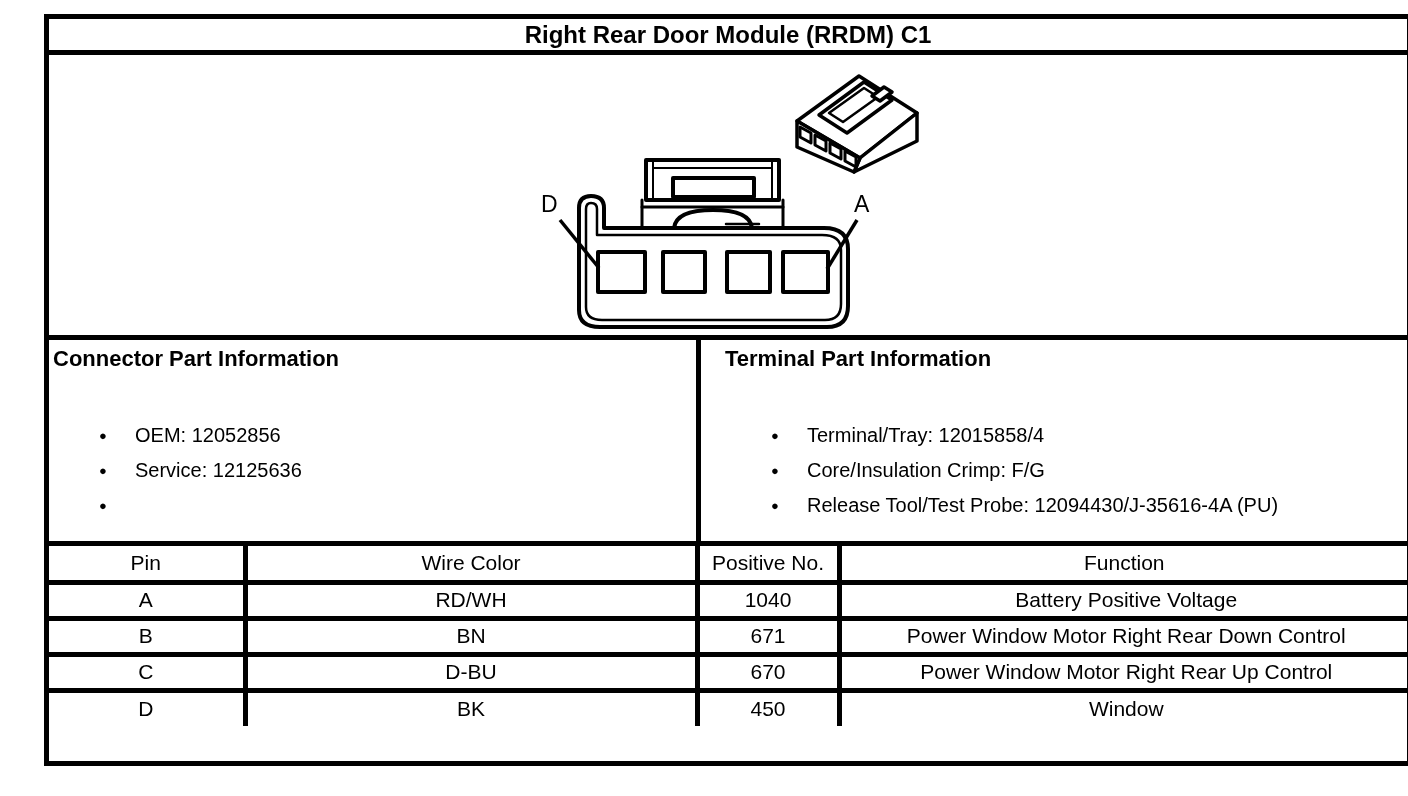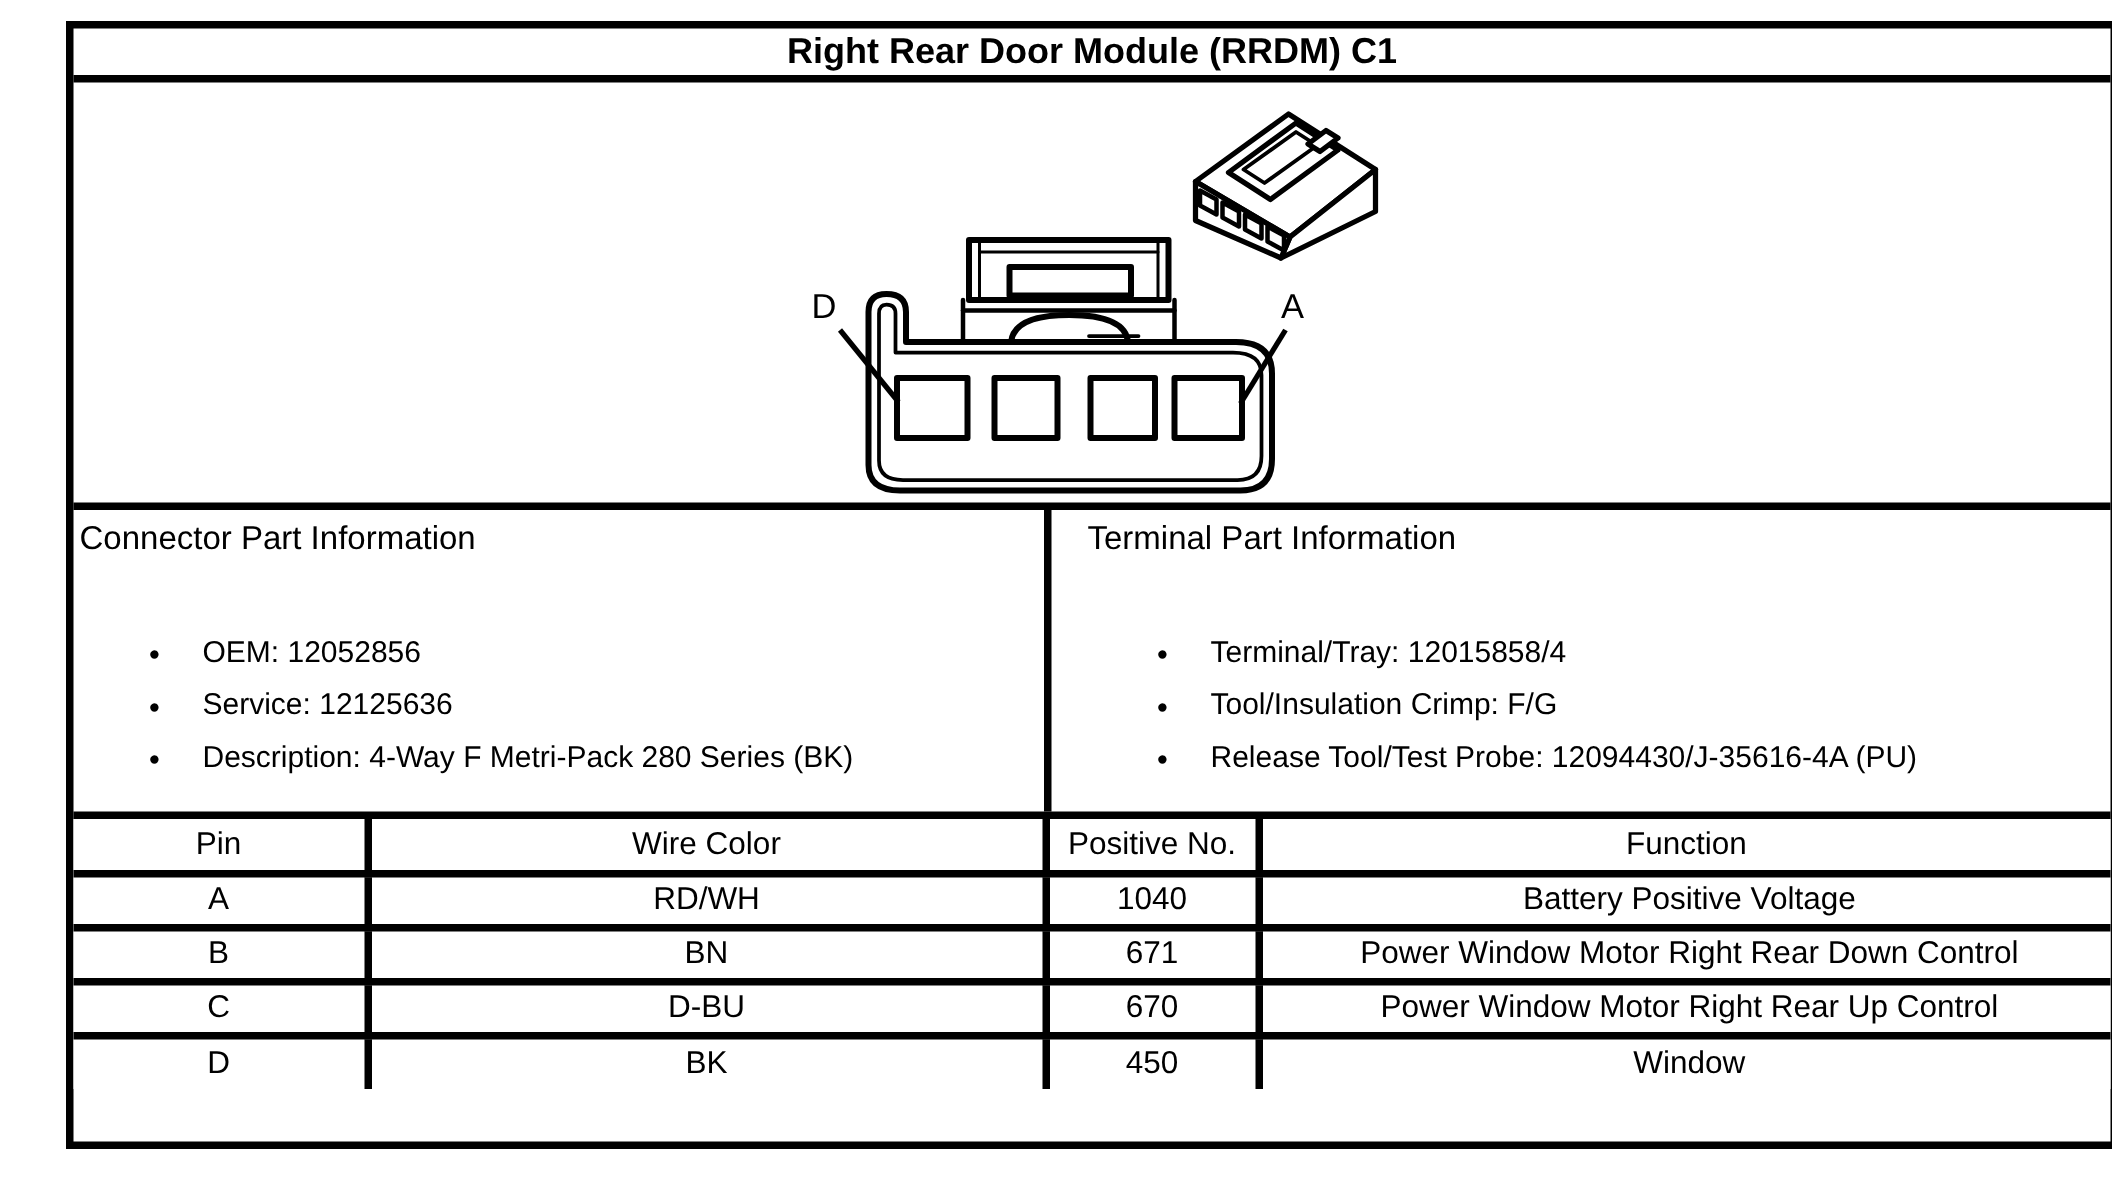--- a/index.html
+++ b/index.html
@@ -21,21 +21,21 @@
   }
   
   .diagram { position:relative; height:285px; border-bottom:5px solid #000; }
   .diagram svg { display:block; width:1358px; height:285px; }
   .diagram text { font-family:"Liberation Sans", sans-serif; }
   
   .info-row { display:flex; height:206px; border-bottom:5px solid #000; }
   .info-box { padding:5px 2px 0 4px; overflow:hidden; }
   .info-box.left  { width:652px; border-right:5px solid #000; }
   .info-box.right { flex:1;padding-left:24px; }
-  .info-heading { font-size:22px; font-weight:normal; line-height:27px; }
+  .info-heading { font-size:22px; font-weight:bold; line-height:27px; }
   .info-list { list-style:none; margin-top:46px; }
   .info-list li {
     position:relative; padding-left:82px;
     font-size:20px; line-height:35px; white-space:nowrap;
   }
   .info-list .bullet {
     position:absolute; left:46px; top:0;
     font-size:13px; line-height:35px;
   }
   
@@ -115,34 +115,33 @@
         <li>
           <span class="bullet">●</span>
           <span>OEM: 12052856</span>
         </li>
         <li>
           <span class="bullet">●</span>
           <span>Service: 12125636</span>
         </li>
         <li>
           <span class="bullet">●</span>
-          <span>Description: 4-Way F Metri-Pack 280 Series (BK)</span>
         </li>
       </ul>
     </div>
     <div class="info-box right">
       <div class="info-heading">Terminal Part Information</div>
       <ul class="info-list">
         <li>
           <span class="bullet">●</span>
           <span>Terminal/Tray: 12015858/4</span>
         </li>
         <li>
           <span class="bullet">●</span>
-          <span>Tool/Insulation Crimp: F/G</span>
+          <span>Core/Insulation Crimp: F/G</span>
         </li>
         <li>
           <span class="bullet">●</span>
           <span>Release Tool/Test Probe: 12094430/J-35616-4A (PU)</span>
         </li>
       </ul>
     </div>
   </div>
 
   <table class="pin-table">

